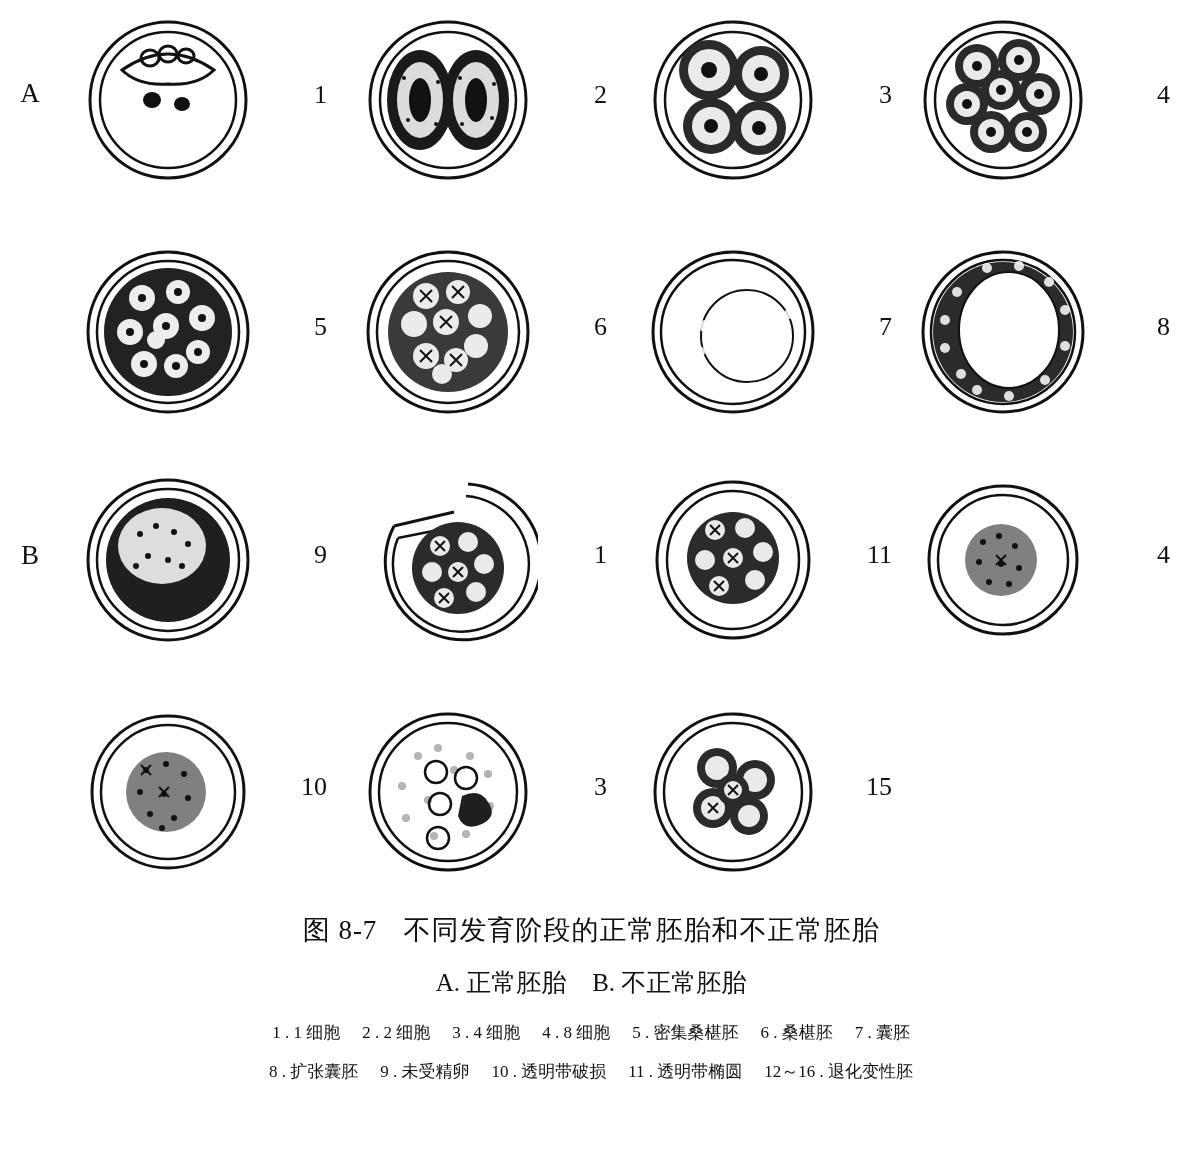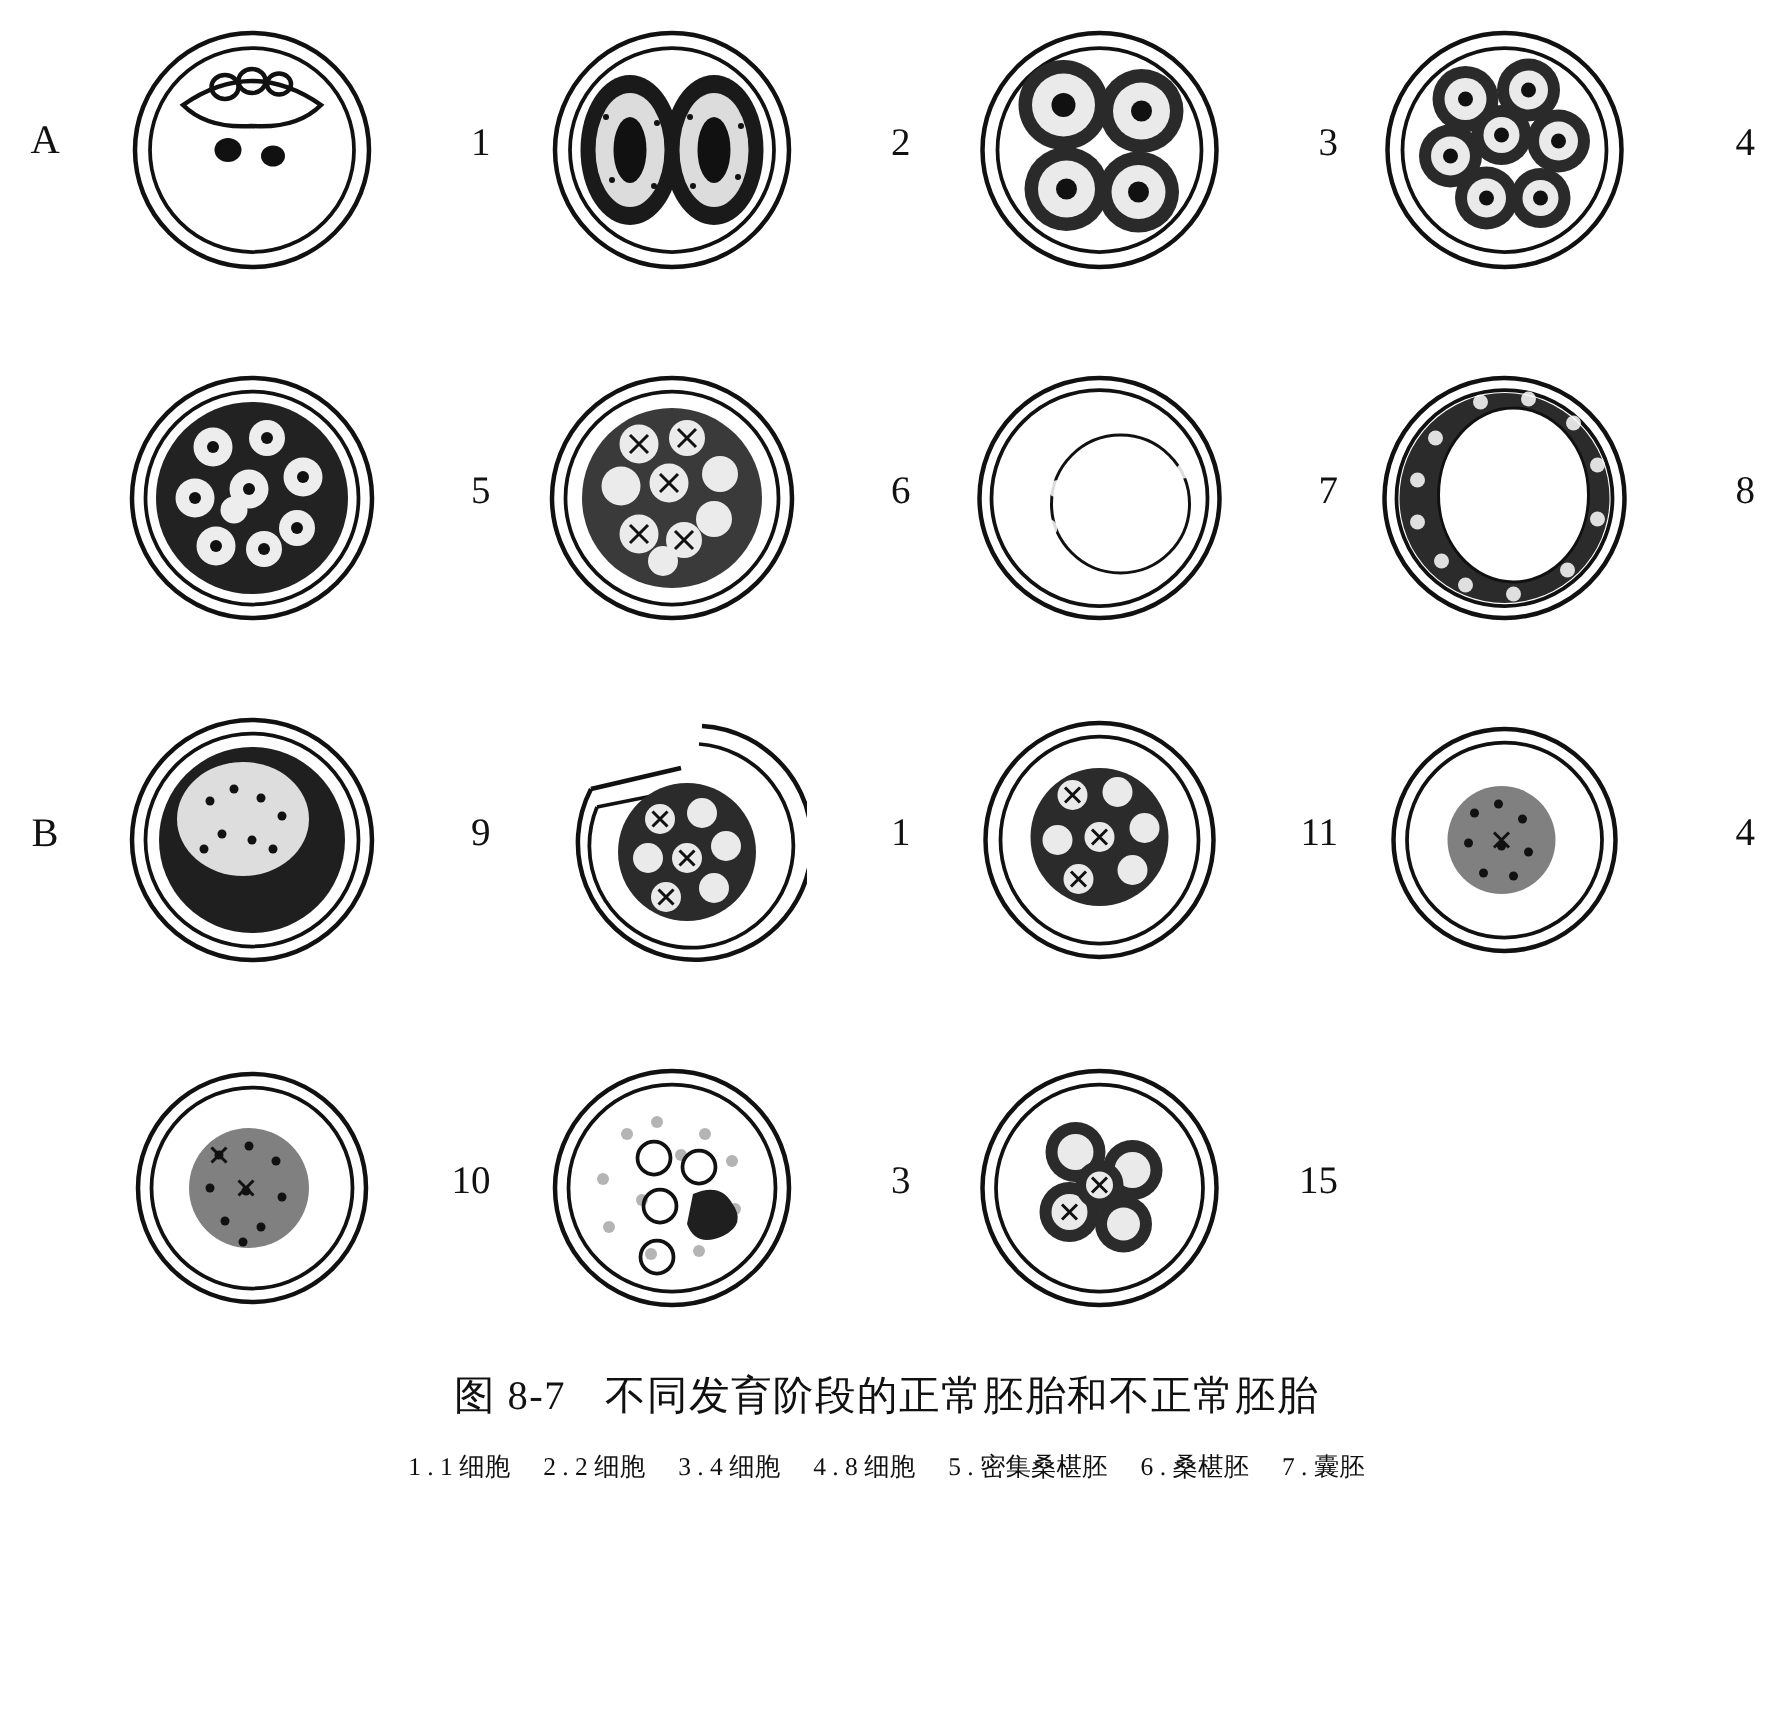--- a/index.html
+++ b/index.html
@@ -526,20 +526,26 @@
 
     </div>
   </div>
 
   <div class="captions">
 
     <div class="cap-title">
       <span class="figno">图 8-7</span><span>不同发育阶段的正常胚胎和不正常胚胎</span>
     </div>
 
+    <div class="cap-sub">
+      <span>A. 正常胚胎</span><span class="sep"></span><span>B. 不正常胚胎</span>
+    </div>
 
     <div class="cap-line">
       <span class="item">1 . 1 细胞</span><span class="item">2 . 2 细胞</span><span class="item">3 . 4 细胞</span><span class="item">4 . 8 细胞</span><span class="item">5 . 密集桑椹胚</span><span class="item">6 . 桑椹胚</span><span class="item">7 . 囊胚</span>
     </div>
 
+    <div class="cap-line">
+      <span class="item">8 . 扩张囊胚</span><span class="item">9 . 未受精卵</span><span class="item">10 . 透明带破损</span><span class="item">11 . 透明带椭圆</span><span class="item">12～16 . 退化变性胚</span>
+    </div>
   </div>
 
 </div>
 
 </body></html>

